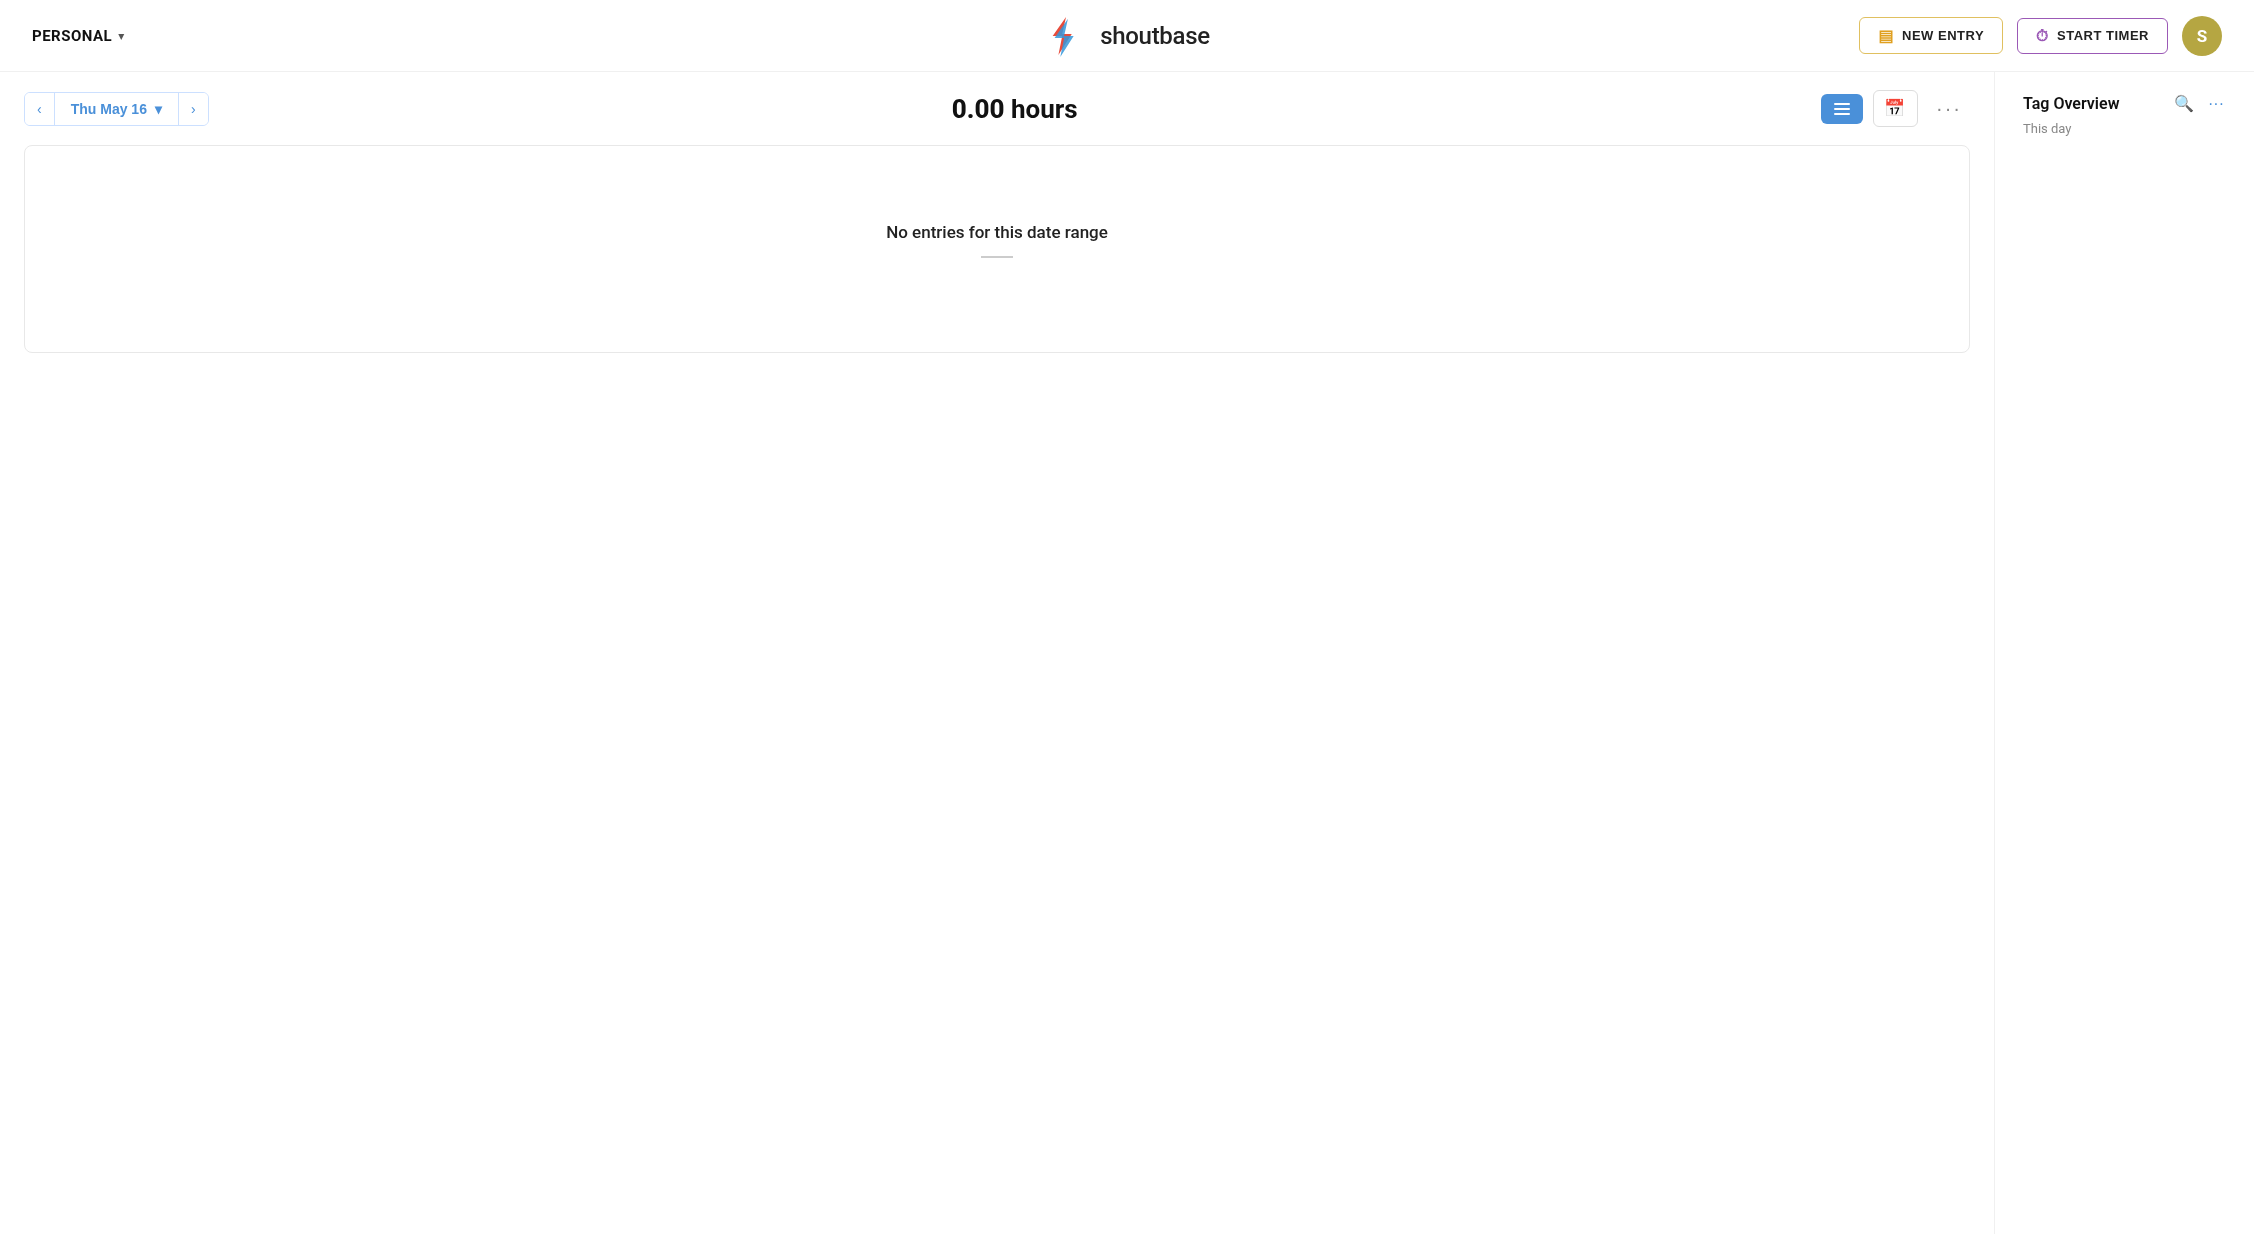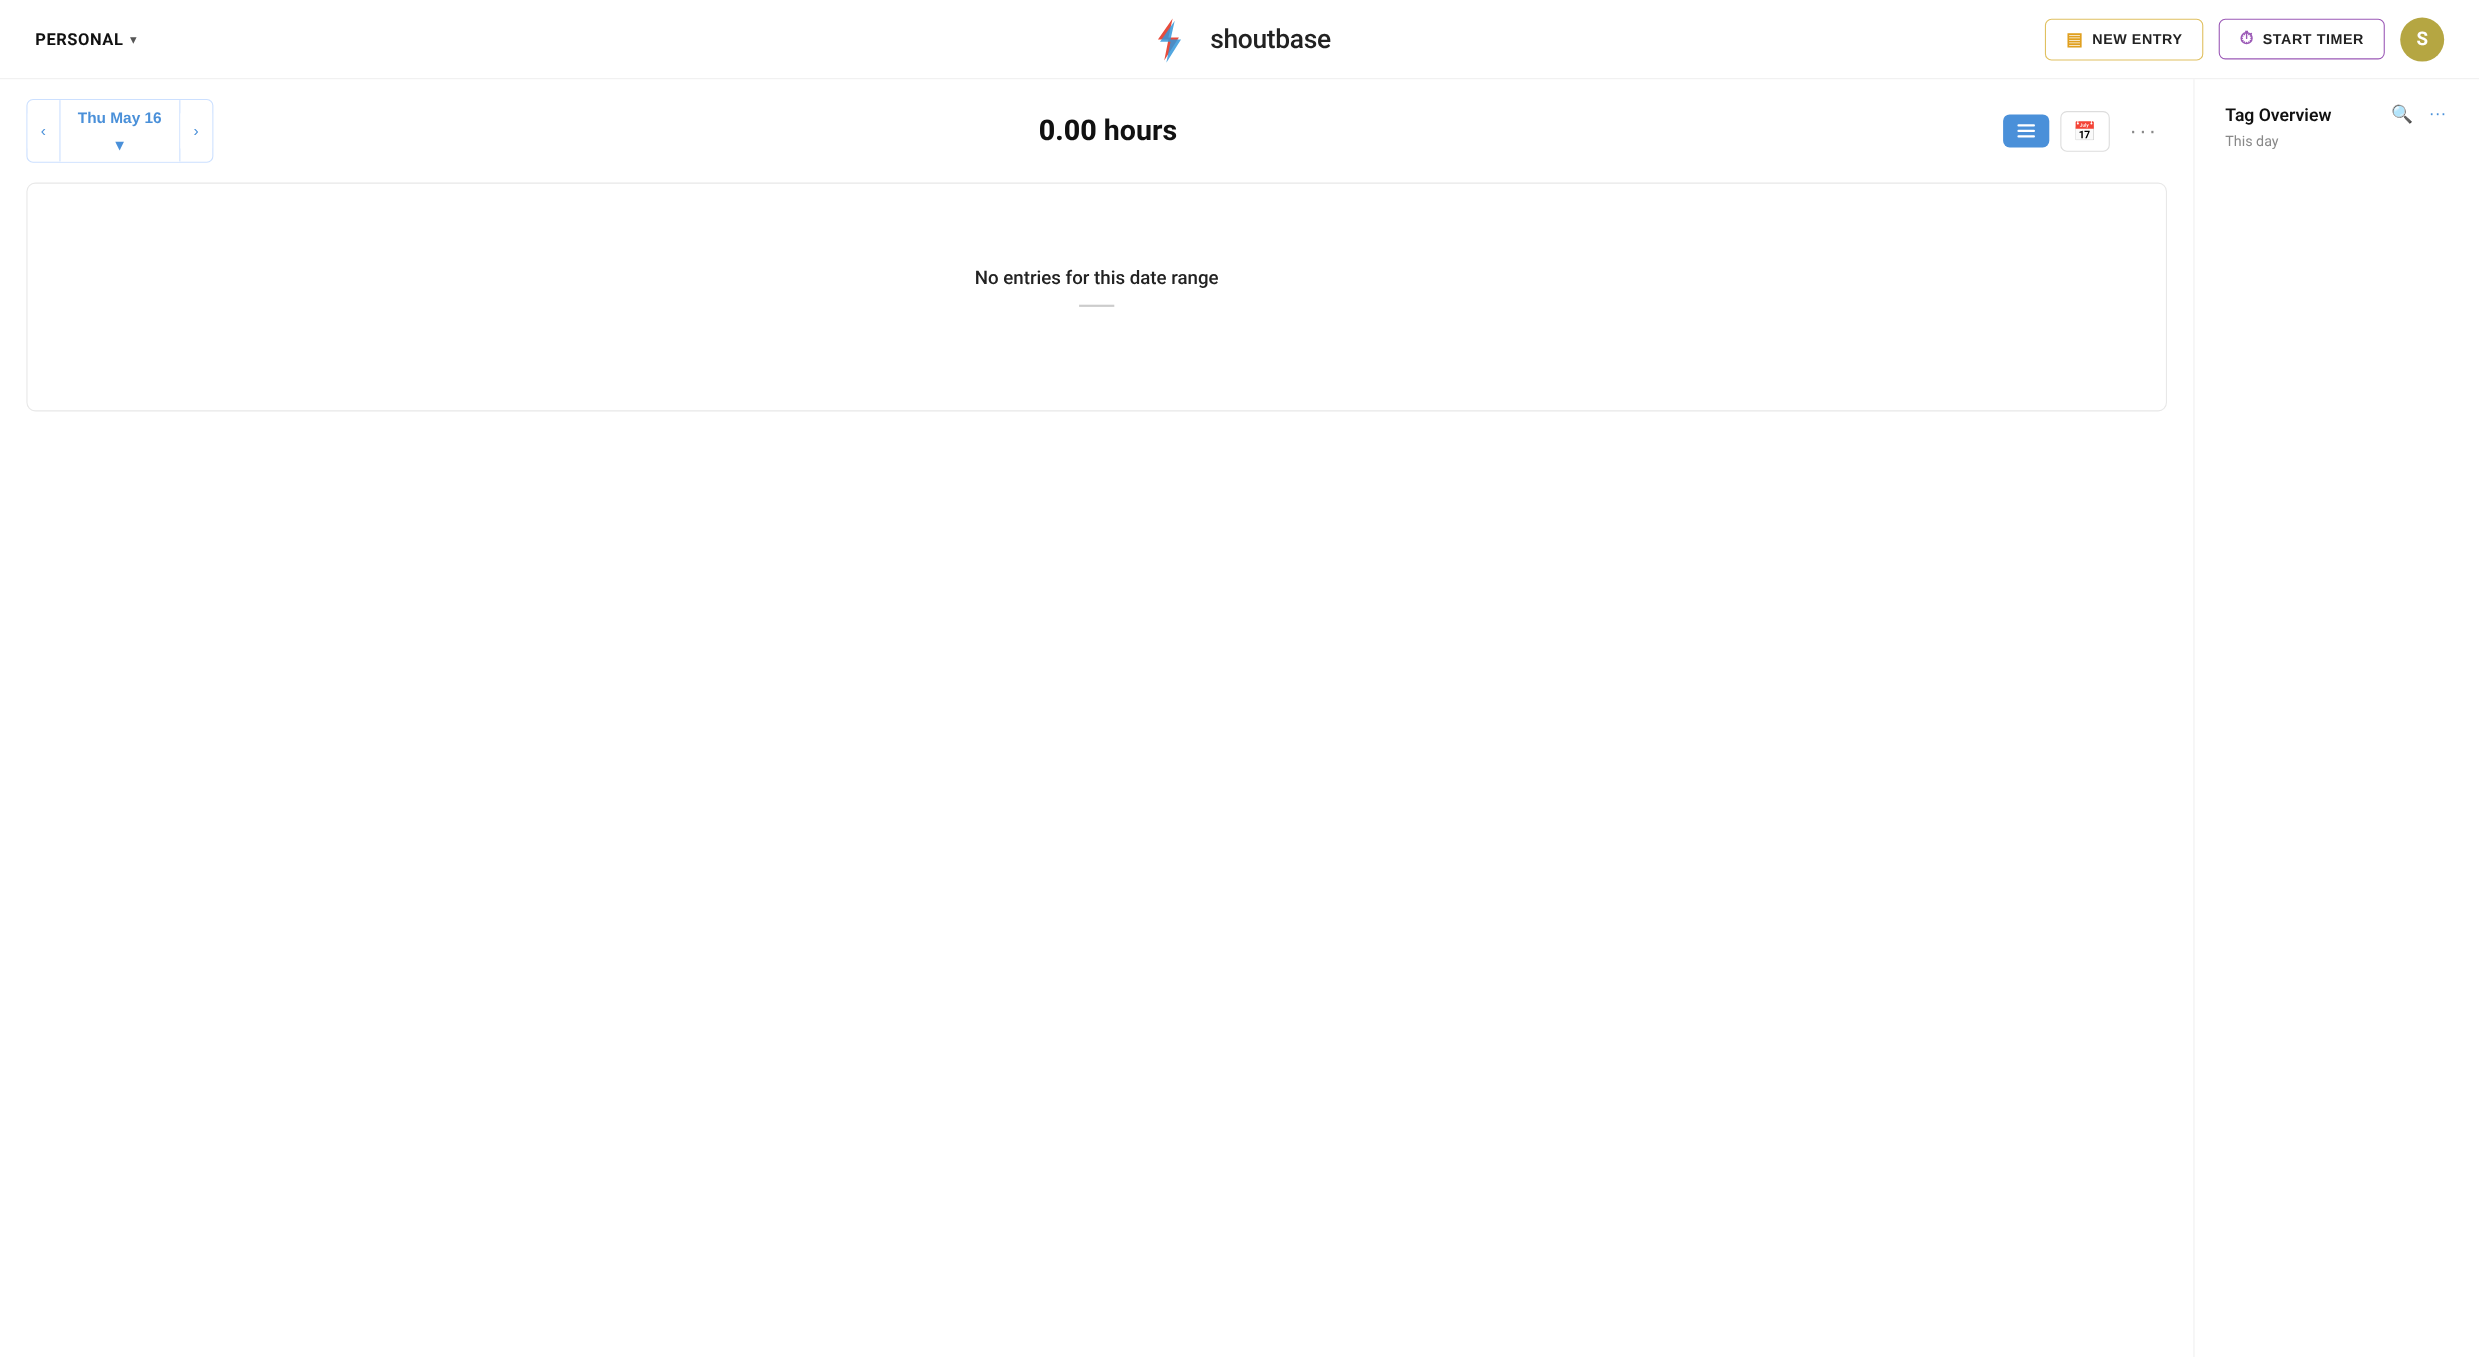--- a/index.html
+++ b/index.html
@@ -164,21 +164,20 @@
       border-left: 1.5px solid #cce0ff;
       border-right: 1.5px solid #cce0ff;
       padding: 8px 16px;
       cursor: pointer;
       color: #4a90d9;
       font-size: 14px;
       font-weight: 600;
       display: flex;
       align-items: center;
       gap: 8px;
-      flex-direction: column;
     }
 
     .hours-display {
       flex: 1;
       text-align: center;
       font-size: 26px;
       color: #111;
     }
 
     .hours-display .hours-bold {

